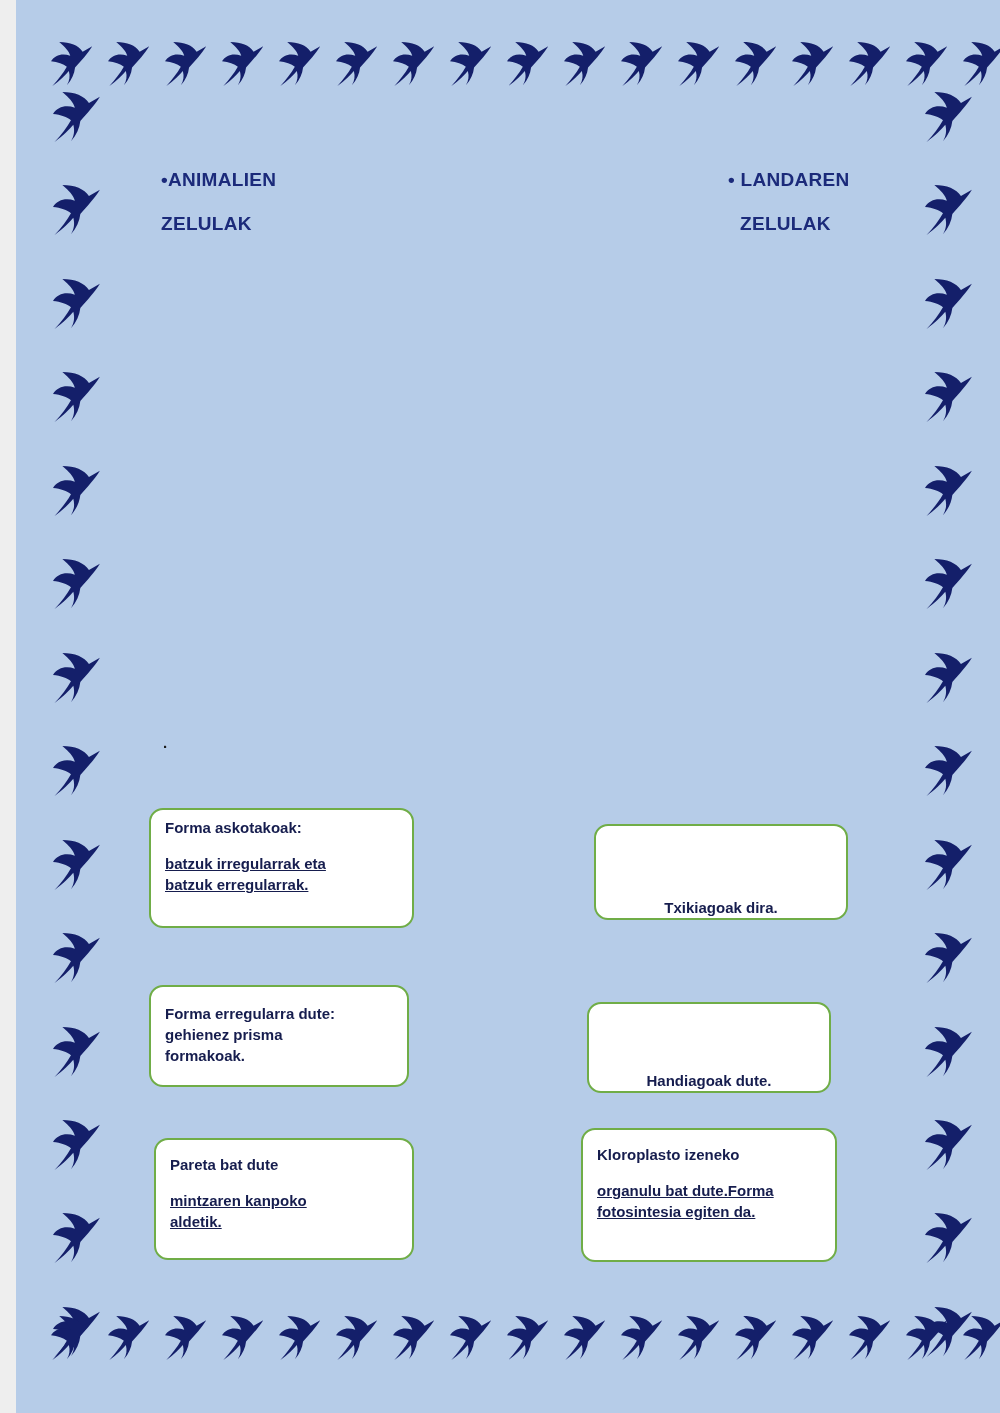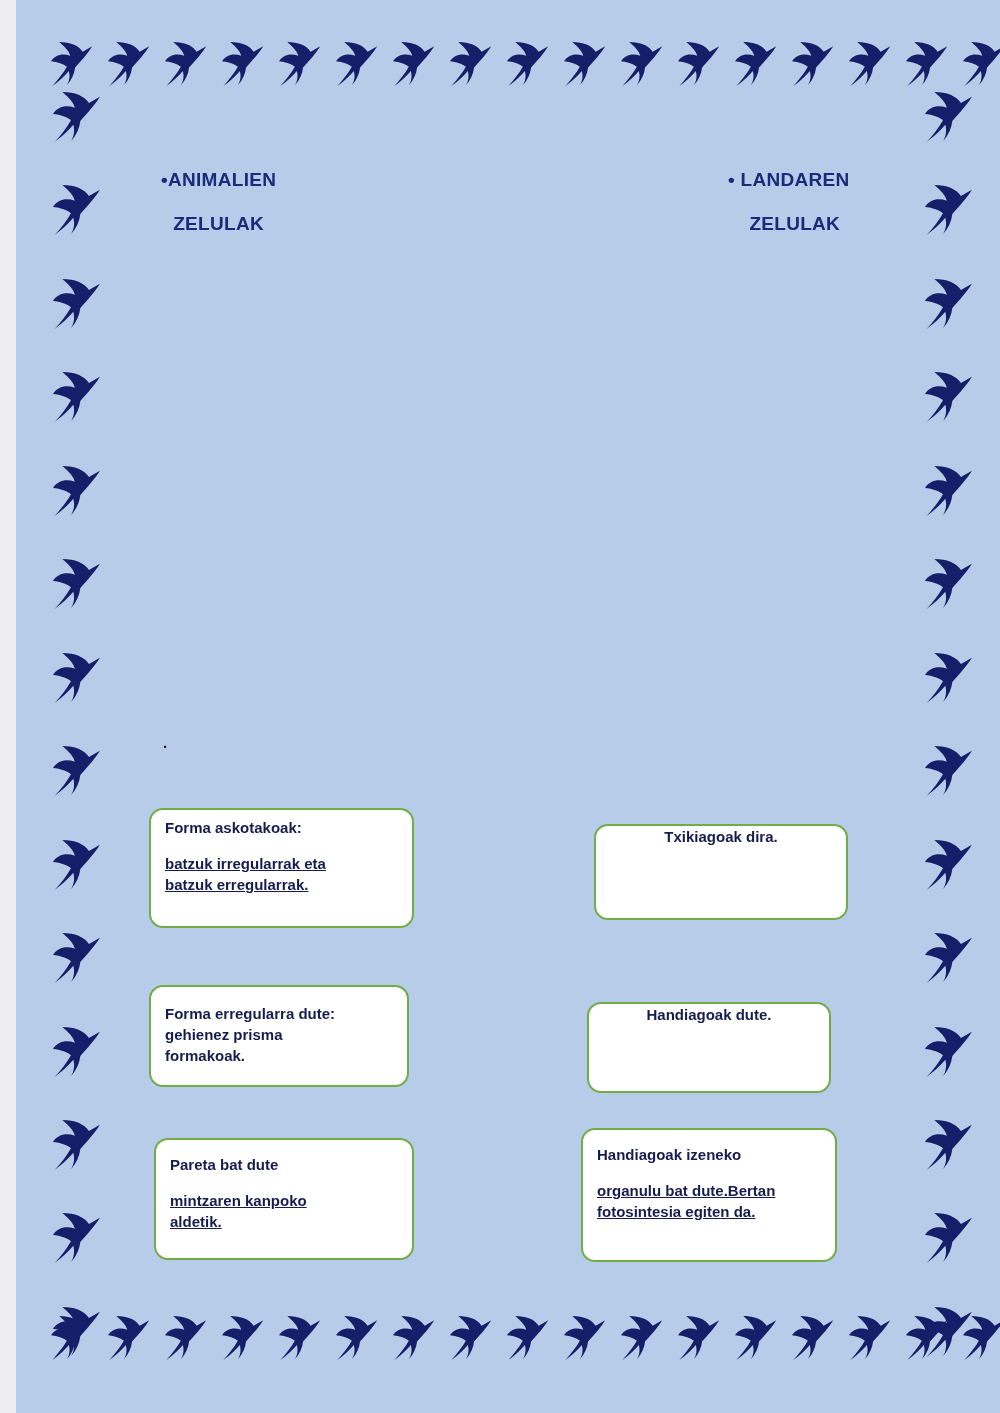--- a/index.html
+++ b/index.html
@@ -14,35 +14,35 @@
   .bird-row{position:absolute;left:34px;right:8px;display:flex;justify-content:space-between;}
   .bird-row.top{top:42px;}
   .bird-row.bottom{top:1316px;}
   .bird-row .bird{width:46px;height:44px;}
   .bird-col{position:absolute;top:92px;bottom:56px;display:flex;flex-direction:column;justify-content:space-between;}
   .bird-col.left{left:36px;}
   .bird-col.right{right:40px;}
   .bird-col .bird{width:52px;height:50px;}
   
   .header{position:absolute;color:var(--header-text,#1b2a7a);font-weight:bold;font-size:19px;line-height:1;letter-spacing:.3px;}
-  .header .l2{margin-top:25px;text-align:center;}
+  .header .l2{margin-top:25px;}
   .header-animal{left:145px;top:170px;}
   .header-plant{left:712px;top:170px;}
   .header-plant .l2{padding-left:12px;}
   .dot{position:absolute;left:147px;top:734px;color:#1c1c1c;font-weight:bold;font-size:15px;}
   
   .card{
     position:absolute;background:var(--card-bg,#ffffff);
     border:2px solid var(--card-border,#70ad47);border-radius:14px;
     color:var(--card-text,#161d4e);font-weight:bold;font-size:15px;line-height:1.4;
     box-sizing:border-box;
   }
   .card p{margin:0;}
   .card .gap{margin-top:15px;text-decoration:underline;}
-  .card.center{display:flex;align-items:flex-start;justify-content:center;text-align:center;}
+  .card.center{display:flex;align-items:flex-end;justify-content:center;text-align:center;}
   .card-a1{left:133px;top:808px;width:265px;min-height:120px;padding:7px 14px 12px;}
   .card-a1 .w{max-width:205px;}
   .card-a2{left:133px;top:985px;width:260px;min-height:102px;padding:16px 14px;}
   .card-a2 .w{max-width:195px;}
   .card-a3{left:138px;top:1138px;width:260px;min-height:122px;padding:14px 14px;}
   .card-a3 .w{max-width:170px;}
   .card-p1{left:578px;top:824px;width:254px;height:96px;}
   .card-p2{left:571px;top:1002px;width:244px;height:91px;}
   .card-p3{left:565px;top:1128px;width:256px;min-height:134px;padding:14px 14px;}
   .card-p3 .w{max-width:232px;}
@@ -278,17 +278,17 @@
     <p class="w">Forma erregularra dute: gehienez prisma formakoak.</p>
   </div>
 
   <div class="card card-p1 center">
     <p>Txikiagoak dira.</p>
   </div>
   <div class="card card-p2 center">
     <p>Handiagoak dute.</p>
   </div>
   <div class="card card-p3">
-    <p class="w">Handiagoak izeneko</p>
-    <p class="w gap">organulu bat dute.Bertan fotosintesia egiten da.</p>
+    <p class="w">Kloroplasto izeneko</p>
+    <p class="w gap">organulu bat dute.Forma fotosintesia egiten da.</p>
   </div>
 
 </div>
 
 </body></html>

